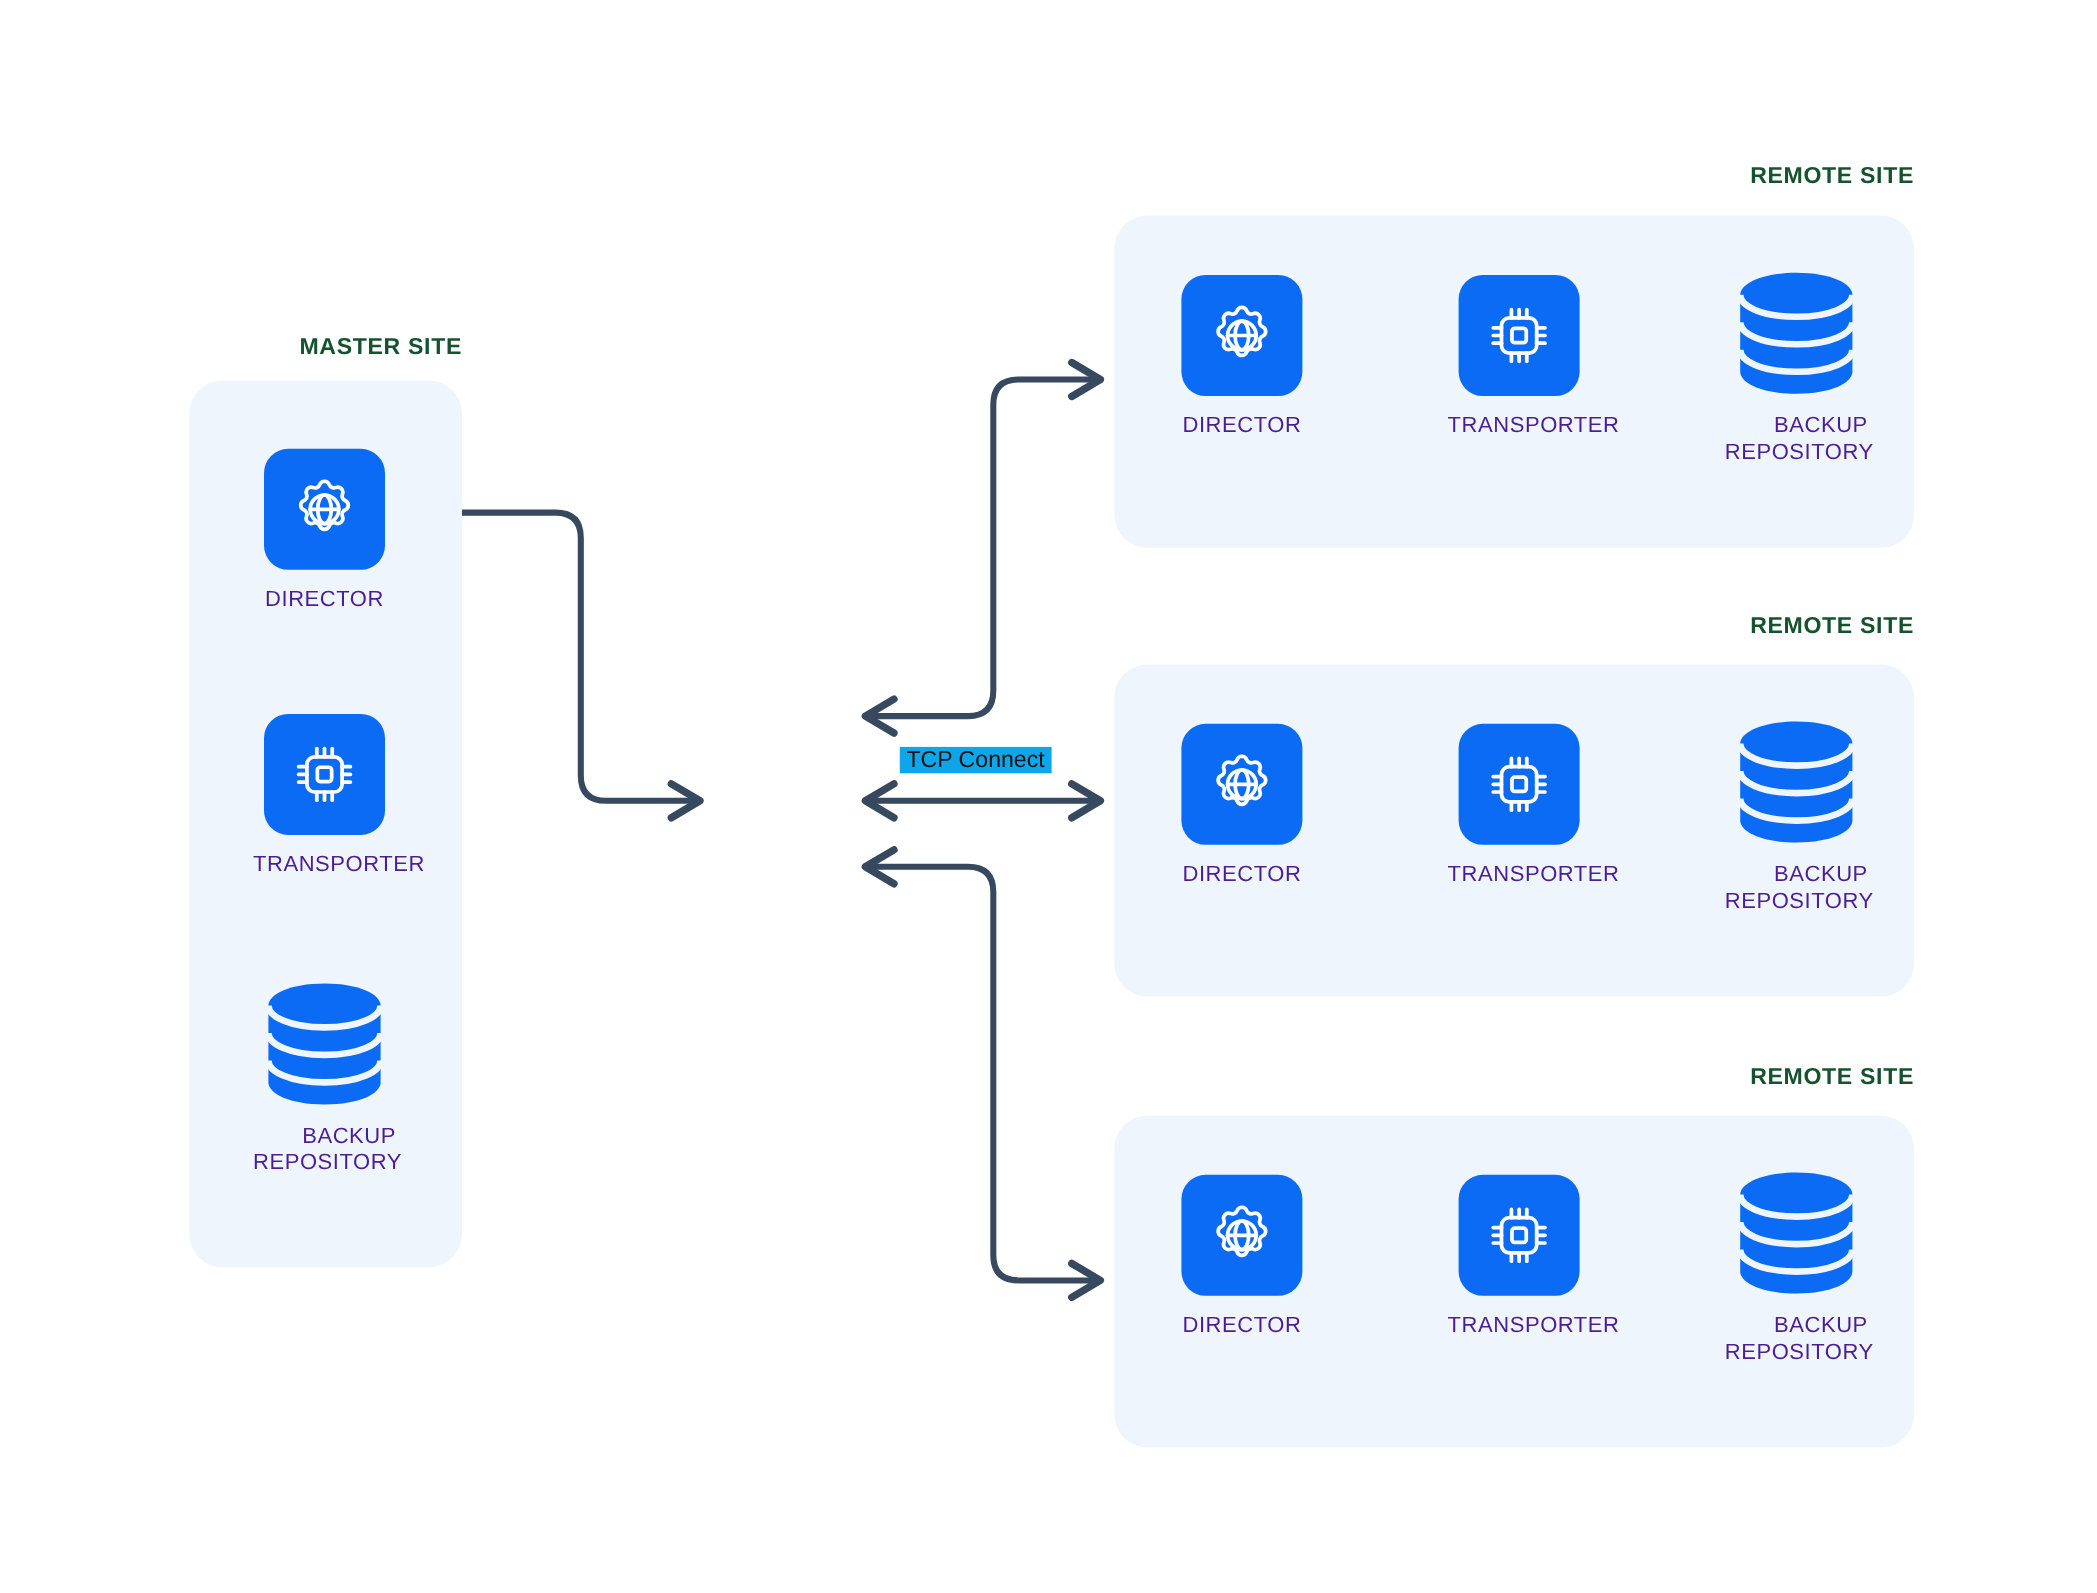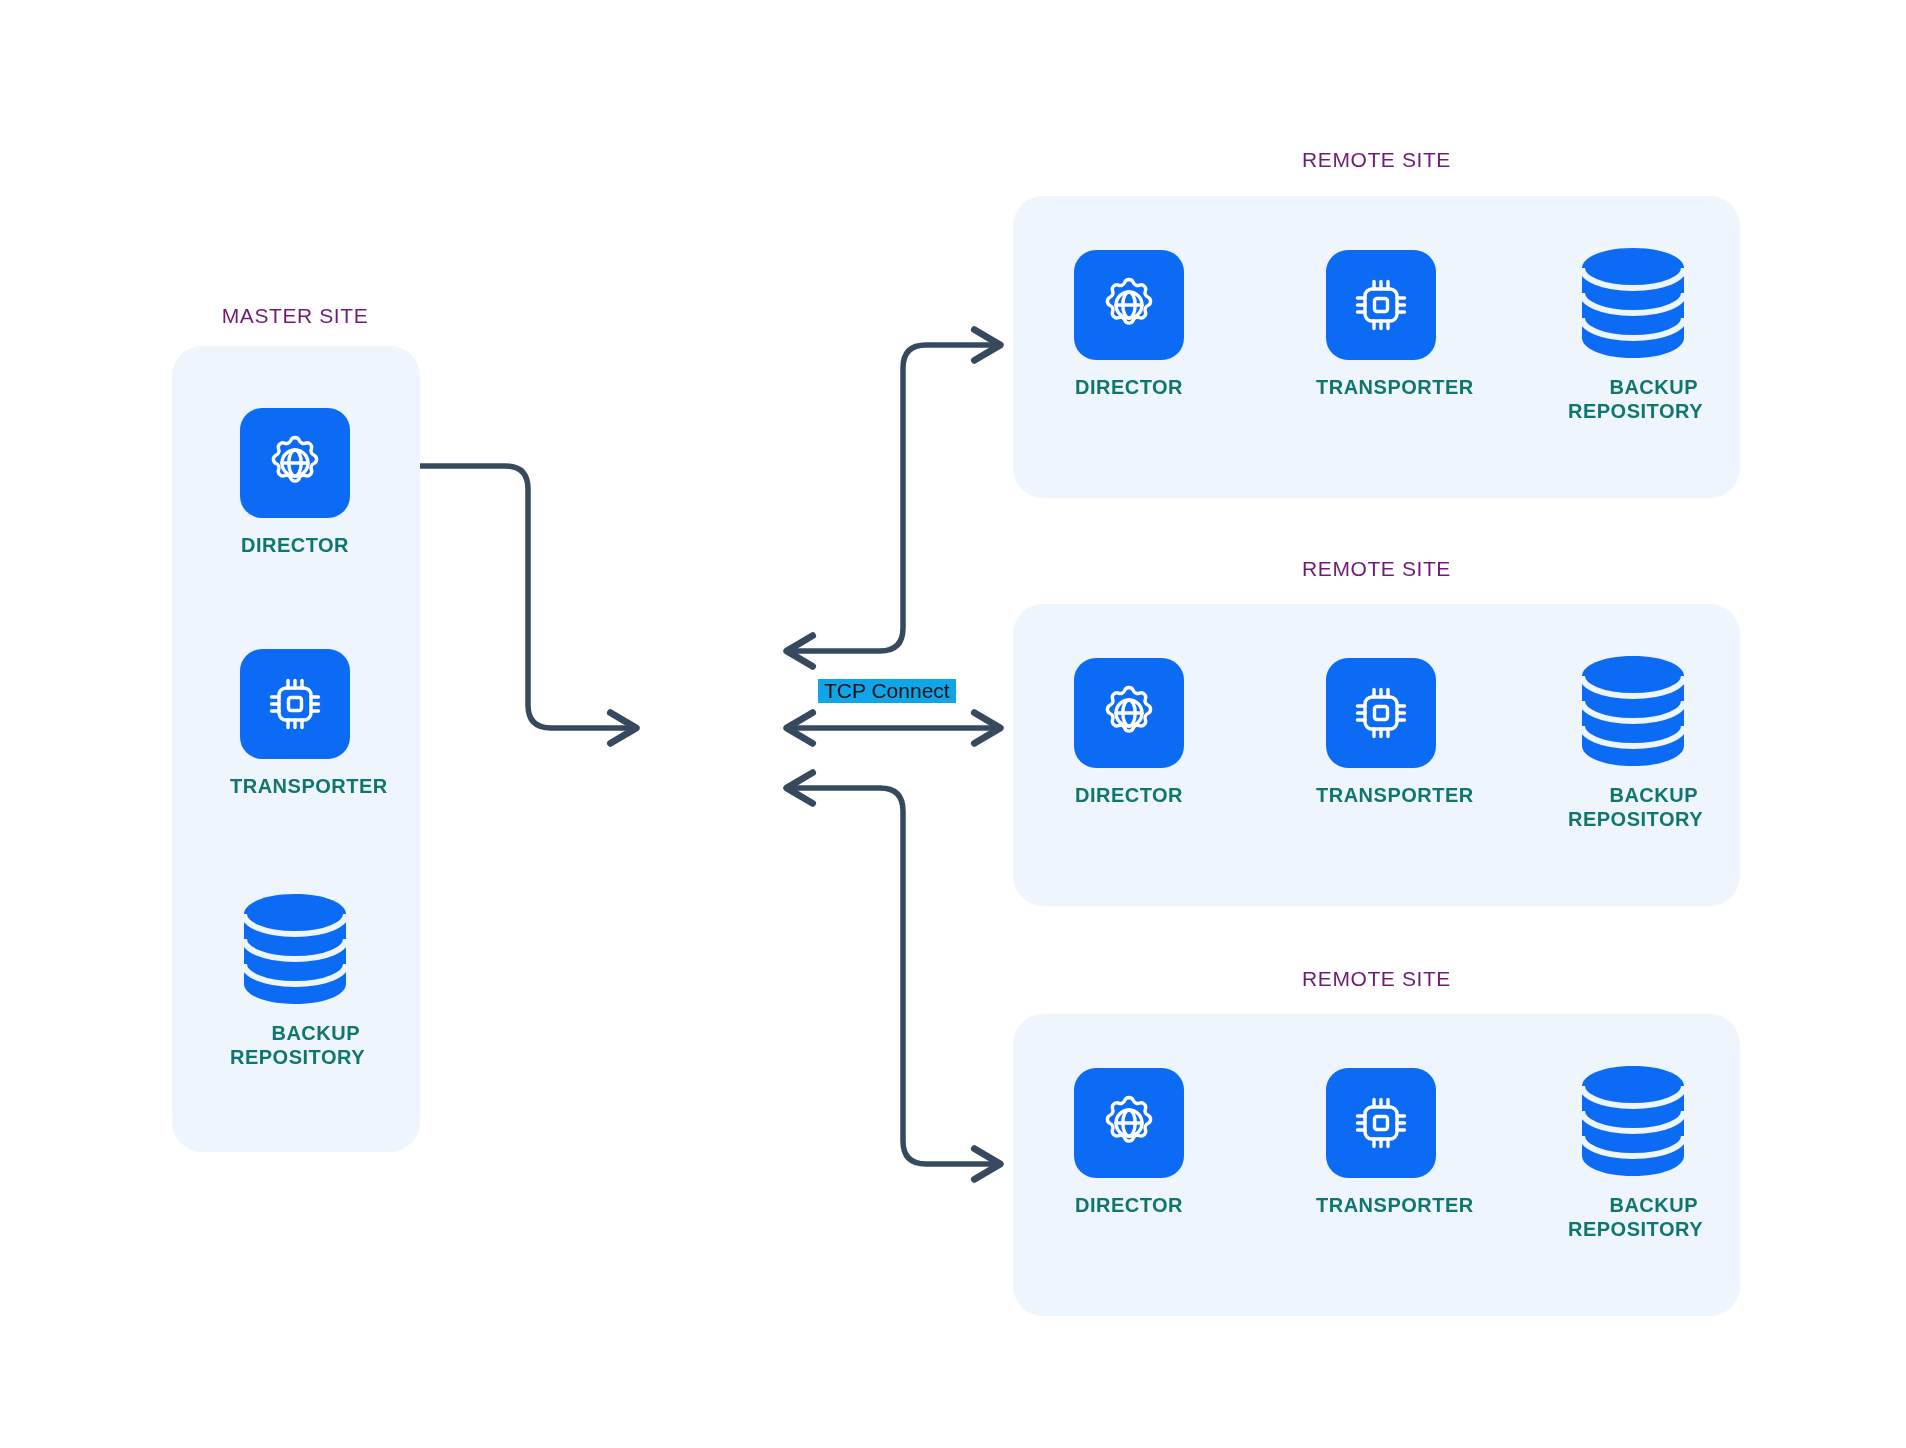--- a/index.html
+++ b/index.html
@@ -36,24 +36,24 @@
   .site-panel {
     position: absolute;
     background: #eff5fd;
     border-radius: 30px;
     z-index: 2;
   }
   .site-title {
     position: absolute;
     z-index: 3;
     font-size: 21px;
-    font-weight: normal;
+    font-weight: bold;
     letter-spacing: 0.6px;
-    color: #701a75;
-    text-align: center;
+    color: #14532d;
+    text-align: right;
     white-space: nowrap;
   }
 
   
   .node {
     position: absolute;
     z-index: 3;
     text-align: center;
   }
   .node-tile {
@@ -71,23 +71,23 @@
     width: 130px;
     height: 118px;
     display: flex;
     align-items: center;
     justify-content: center;
     margin: 0 auto;
   }
   .node-label {
     margin-top: 16px;
     font-size: 20px;
-    font-weight: bold;
+    font-weight: normal;
     letter-spacing: 0.5px;
-    color: #0f766e;
+    color: #4c1d95;
     line-height: 1.18;
     white-space: pre-line;
   }
   .node-label.small-gap { margin-top: 14px; text-align: right; }
 
   
   #msp-console {
     position: absolute;
     z-index: 3;
     text-align: center;

